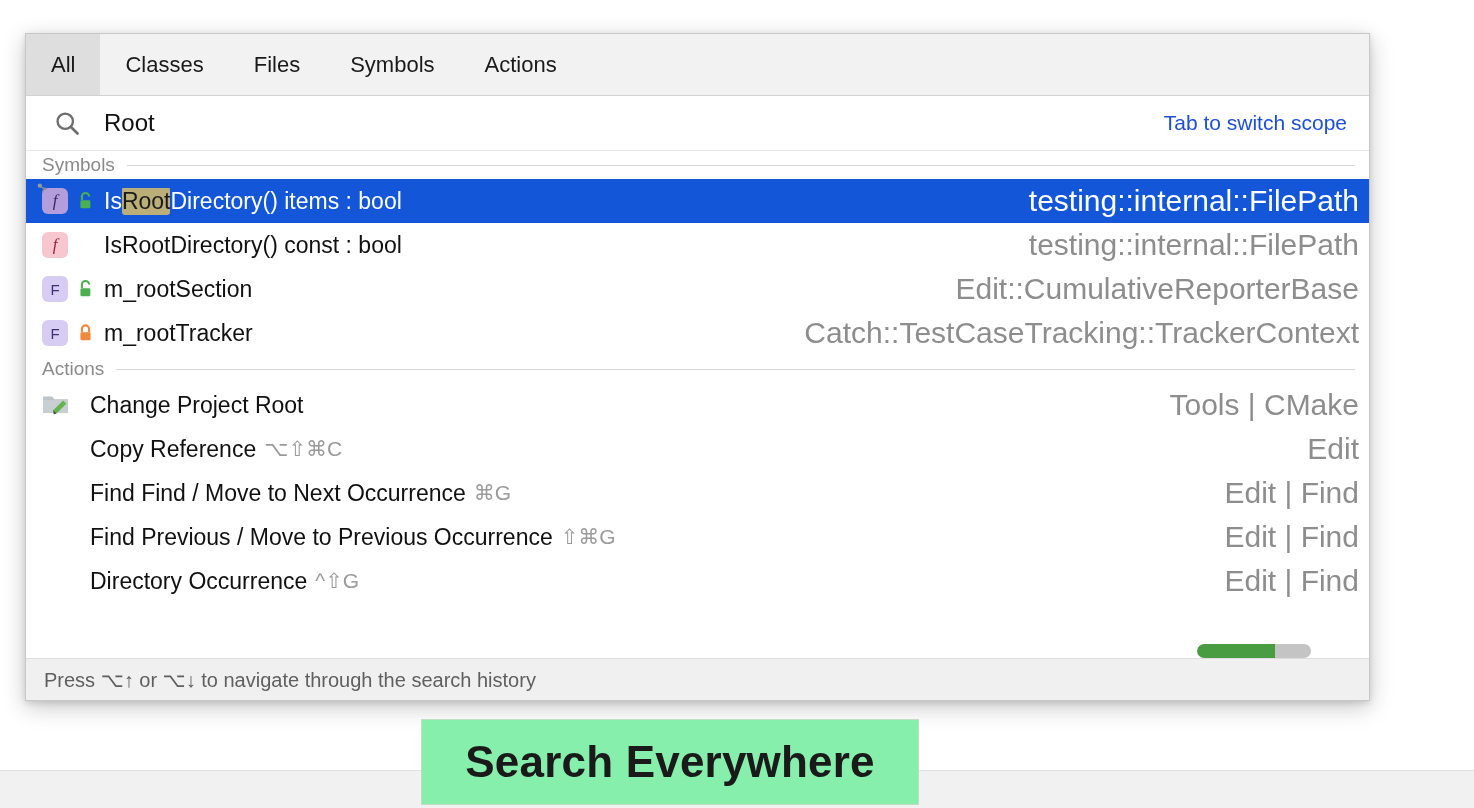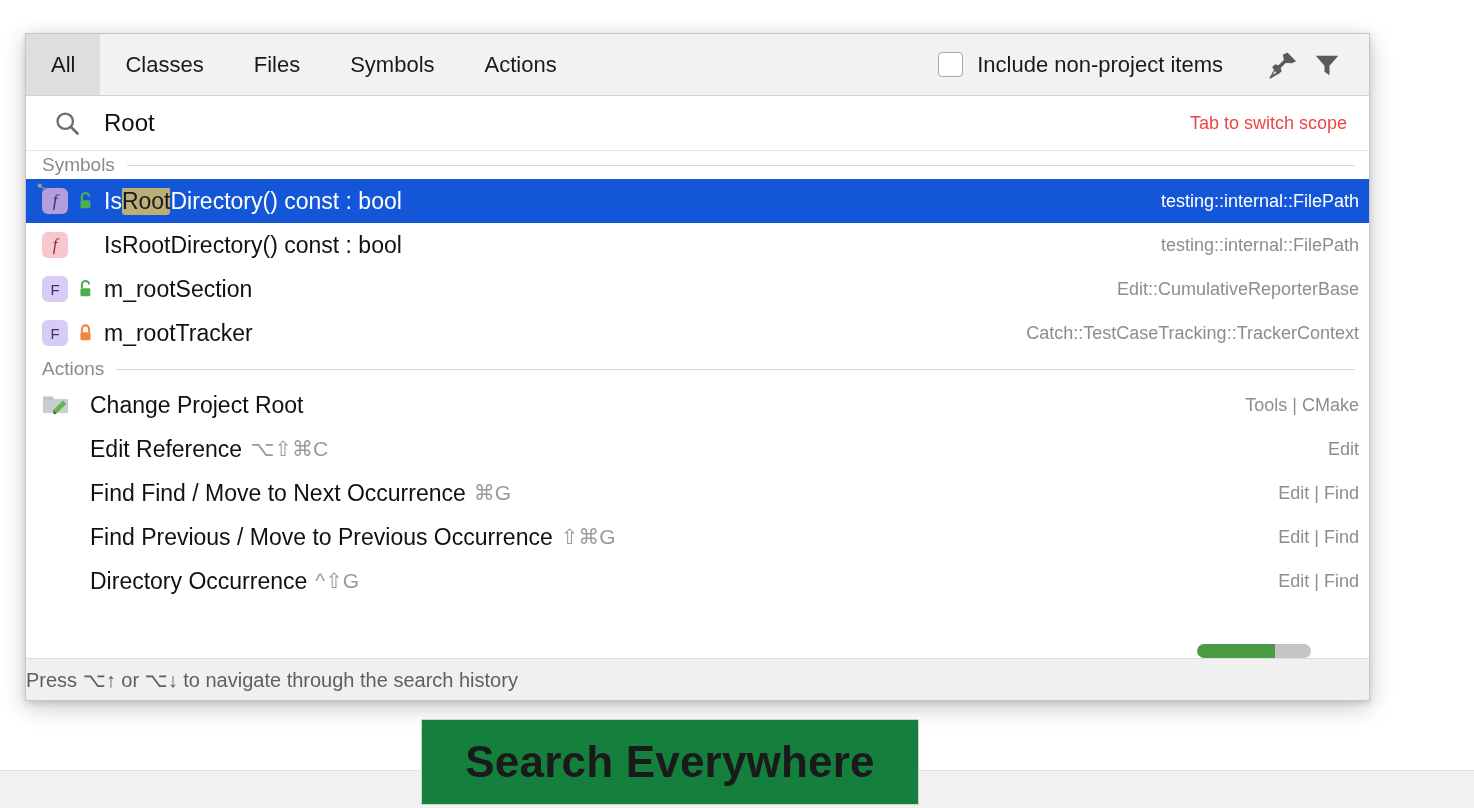--- a/index.html
+++ b/index.html
@@ -122,22 +122,22 @@
     flex: 0 0 auto;
   }
   .se-search-text {
     font-size: 24px;
     color: #111111;
     margin-left: 22px;
     white-space: nowrap;
   }
   .se-search-hint {
     margin-left: auto;
-    font-size: 18px;
-    color: #ef4444;
+    font-size: 21px;
+    color: #1d4ed8;
     white-space: nowrap;
   }
 
   
   .se-list {
     flex: 1 1 auto;
     background: #ffffff;
     position: relative;
     overflow: hidden;
   }
@@ -181,21 +181,21 @@
   }
   .se-row-main {
     font-size: 23px;
     color: #111111;
     overflow: hidden;
     text-overflow: ellipsis;
   }
   .se-row.selected .se-row-main { color: #ffffff; }
   .se-row-right {
     margin-left: auto;
-    font-size: 18px;
+    font-size: 30px;
     color: #8d8d8d;
     padding-left: 30px;
     padding-right: 4px;
     white-space: nowrap;
   }
   .se-row.selected .se-row-right { color: #ffffff; }
 
   .match-hl {
     background: #bcae78;
     color: #1b1b1b;
@@ -256,37 +256,38 @@
     border-radius: 7px 0 0 7px;
   }
 
   
   .se-footer {
     height: 42px;
     background: #f0f0f0;
     border-top: 1px solid #dcdcdc;
     display: flex;
     align-items: center;
+    padding-left: 18px;
     flex: 0 0 auto;
     box-sizing: border-box;
   }
   .se-footer-text {
     font-size: 20px;
     color: #5f5f5f;
     white-space: nowrap;
   }
 
   
   .se-caption {
     position: absolute;
     left: 421px;
     top: 719px;
     width: 498px;
     height: 86px;
-    background: #15803d;
+    background: #86efac;
     border: 1px solid #c3dcc1;
     box-sizing: border-box;
     display: flex;
     align-items: center;
     justify-content: center;
   }
   .se-caption-text {
     font-size: 44px;
     font-weight: bold;
     color: #1a1a1a;
@@ -313,42 +314,20 @@
         <span>Files</span>
       </div>
       <div class="se-tab">
         <span>Symbols</span>
       </div>
       <div class="se-tab">
         <span>Actions</span>
       </div>
     </div>
 
-    <div class="se-header-right">
-      <div class="se-checkbox-wrap">
-        <div class="se-checkbox"></div>
-        <span class="se-checkbox-label">Include non-project items</span>
-      </div>
-
-      <div class="se-icon-btn">
-        <svg width="30" height="30" viewBox="0 0 24 24">
-          <g fill="#5b5b5b" stroke="#5b5b5b" stroke-width="1.1" stroke-linecap="round">
-            <path d="M15.2 2.6 L21.4 8.8 L19.0 10.0 L14.0 9.6 L9.4 14.2 L10.0 17.0 L8.2 18.6 L5.4 15.8 L2.2 21.8 L8.2 18.6" fill="none"></path>
-            <path d="M15.4 2.8 L21.2 8.6 L18.6 10.0 L14.2 9.4 L9.6 14.0 L10.2 16.8 L8.4 18.4 L5.6 15.6 L4.0 13.9 L5.8 12.1 L8.6 12.7 L13.2 8.1 L12.6 3.9 Z"></path>
-            <path d="M2.2 21.8 L8.0 18.0" stroke-width="1.6" fill="none"></path>
-          </g>
-        </svg>
-      </div>
-
-      <div class="se-icon-btn">
-        <svg width="30" height="30" viewBox="0 0 24 24">
-          <path d="M3 4.5 H21 L14 12.6 V20.2 L10 17.4 V12.6 Z" fill="#5b5b5b"></path>
-        </svg>
-      </div>
-    </div>
   </div>
 
   <div class="se-searchrow">
     <span class="se-search-icon">
       <svg width="28" height="28" viewBox="0 0 24 24">
         <circle cx="10.5" cy="10.5" r="6.6" fill="none" stroke="#6d6d6d" stroke-width="2"></circle>
         <line x1="15.4" y1="15.4" x2="21" y2="21" stroke="#6d6d6d" stroke-width="2.3" stroke-linecap="round"></line>
       </svg>
     </span>
     <span class="se-search-text" placeholder="Type to search">Root</span>
@@ -372,21 +351,21 @@
             </g>
             <circle cx="3.2" cy="3" r="2.4" fill="#9a9a9a"></circle>
           </svg>
           f
         </span>
         <svg class="lock" viewBox="0 0 18 20">
           <path d="M5.6 9 V5.8 A3.4 3.4 0 0 1 12.4 5.8" fill="none" stroke="#4caf50" stroke-width="2"></path>
           <rect x="4.2" y="9.4" width="9.4" height="7.4" rx="1" fill="#4caf50"></rect>
         </svg>
       </span>
-      <span class="se-row-main"><span>Is</span><span class="match-hl">Root</span><span>Directory() const : bool</span></span>
+      <span class="se-row-main"><span>Is</span><span class="match-hl">Root</span><span>Directory() items : bool</span></span>
       <span class="se-row-right">testing::internal::FilePath</span>
     </div>
 
     <div class="se-row">
       <span class="se-row-icons">
         <span class="badge pink">f</span>
       </span>
       <span class="se-row-main">IsRootDirectory() const : bool</span>
       <span class="se-row-right">testing::internal::FilePath</span>
     </div>
@@ -428,21 +407,21 @@
           <path d="M11 20.5 L10.4 16.8 L19.6 7.8 L22.6 10.8 L13.4 19.8 Z" fill="#62b54a"></path>
           <path d="M10.4 16.8 L11 20.5 L13.4 19.8 Z" fill="#4b4b4b"></path>
         </svg>
       </span>
       <span class="se-row-main">Change Project Root</span>
       <span class="se-row-right">Tools | CMake</span>
     </div>
 
     <div class="se-row action">
       <span class="se-row-icons"></span>
-      <span class="se-row-main">Edit Reference</span>
+      <span class="se-row-main">Copy Reference</span>
       <span class="se-row-shortcut">⌥⇧⌘C</span>
       <span class="se-row-right">Edit</span>
     </div>
 
     <div class="se-row action">
       <span class="se-row-icons"></span>
       <span class="se-row-main">Find Find / Move to Next Occurrence</span>
       <span class="se-row-shortcut">⌘G</span>
       <span class="se-row-right">Edit | Find</span>
     </div>

